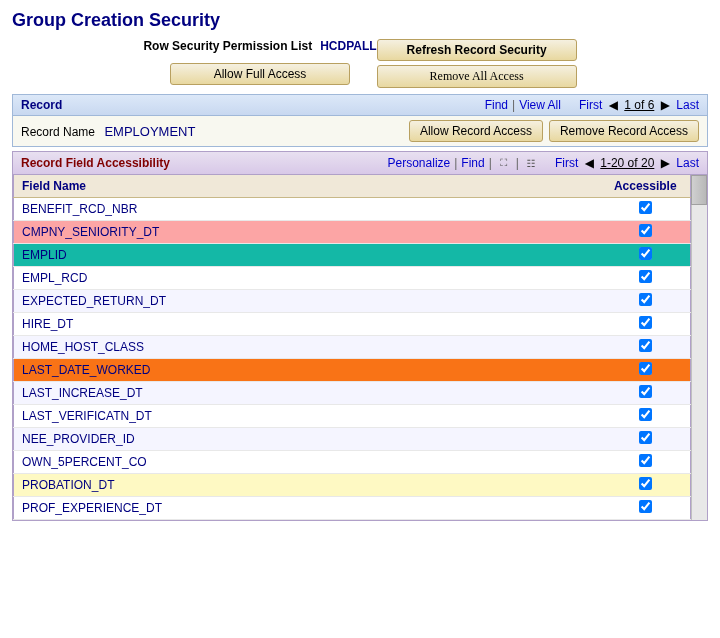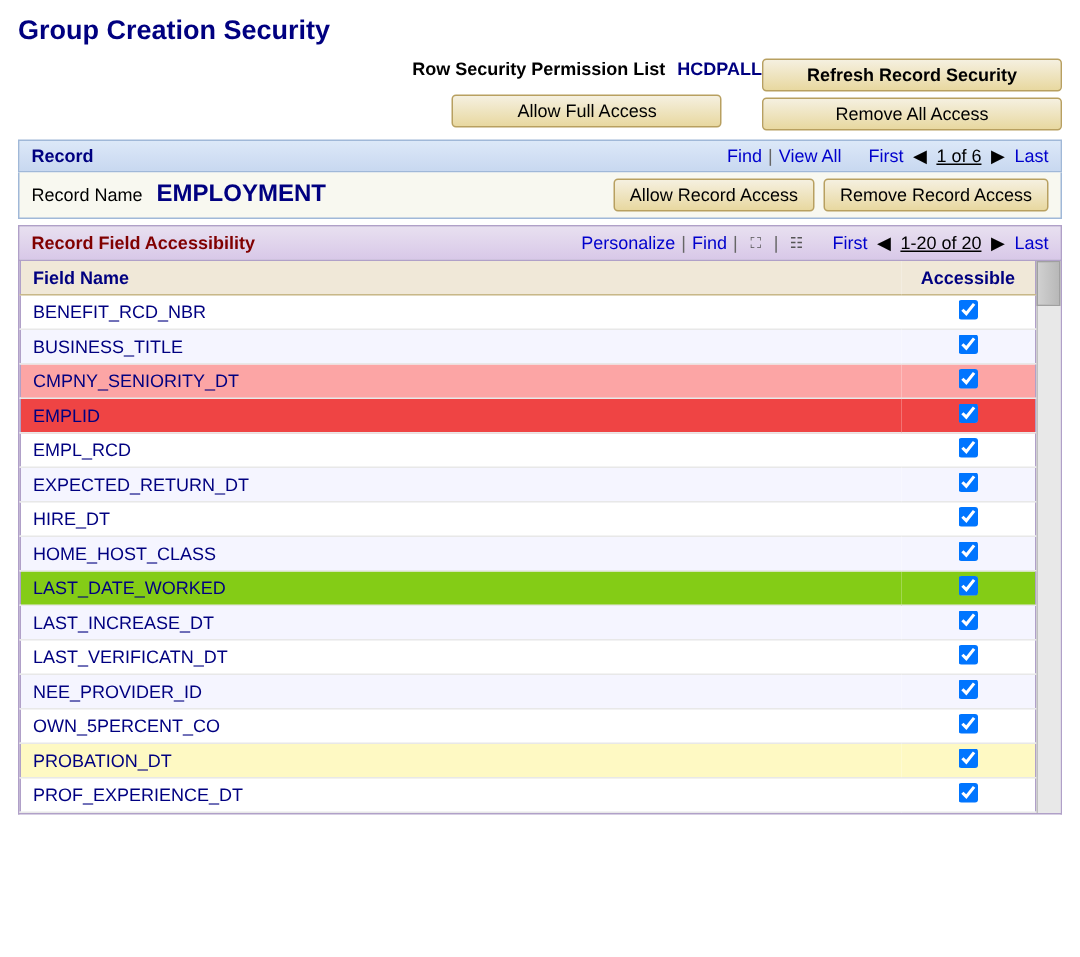--- a/index.html
+++ b/index.html
@@ -47,21 +47,21 @@
       white-space: nowrap;
     }
     .top-buttons-right {
       display: flex;
       flex-direction: column;
       gap: 4px;
       align-items: flex-end;
     }
     .layout-top {
       display: flex;
-      justify-content: flex-end;
+      justify-content: center;
       align-items: flex-start;
       margin-bottom: 6px;
     }
     .layout-top-left {
       display: flex;
       flex-direction: column;
       gap: 4px;
     }
     
     .section-header {
@@ -108,23 +108,23 @@
       background: #f8f8f0;
       border-left: 1px solid #a0b8d8;
       border-right: 1px solid #a0b8d8;
       border-bottom: 1px solid #a0b8d8;
     }
     .record-name-label {
       font-weight: normal;
       font-size: 12px;
     }
     .record-name-value {
-      font-size: 16px;
-      color: #000080;
-      font-weight: bold;
+      font-size: 13px;
+      color: #000080;
+      font-weight: normal;
       margin-left: 6px;
     }
     .record-name-buttons {
       display: flex;
       gap: 6px;
     }
     
     .field-access-header {
       background: linear-gradient(to bottom, #e8e0f0, #d8c8e8);
       border: 1px solid #b0a0c8;
@@ -210,21 +210,21 @@
       <div class="row-security-line">
         <span class="row-security-label">Row Security Permission List</span>
         <span class="row-security-value" style="margin-left:8px;">HCDPALL</span>
       </div>
       <div style="display:flex; justify-content:center;">
         <button class="btn" style="min-width:180px;">Allow Full Access</button>
       </div>
     </div>
     <div class="top-buttons-right">
       <button class="btn" style="min-width:200px;font-weight:bold;">Refresh Record Security</button>
-      <button class="btn" style="min-width:200px;">Remove All Access</button>
+      <button class="btn" style="min-width:200px;font-family:Liberation Serif, serif;">Remove All Access</button>
     </div>
   </div>
 
   <div class="section-header">
     <span class="section-header-title">Record</span>
     <div class="section-header-nav">
       <span class="nav-link">Find</span>
       <span class="nav-separator">|</span>
       <span class="nav-link">View All</span>
       <span style="margin-left:10px;"></span>
@@ -272,49 +272,45 @@
         <tr>
           <th>Field Name</th>
           <th class="accessible-col">Accessible</th>
         </tr>
       </thead>
       <tbody id="table-body">
       <tr style="background: rgb(255, 255, 255);">
             <td class="field-name">BENEFIT_RCD_NBR</td>
             <td class="check-col"><input type="checkbox" checked="" style="cursor: pointer;"></td>
           </tr>
-          <tr style="background: rgb(245, 245, 255);">
-            <td class="field-name">BUSINESS_TITLE</td>
-            <td class="check-col"><input type="checkbox" checked="" style="cursor: pointer;"></td>
-          </tr>
           <tr style="background: #fca5a5;">
             <td class="field-name">CMPNY_SENIORITY_DT</td>
             <td class="check-col"><input type="checkbox" checked="" style="cursor: pointer;"></td>
           </tr>
-          <tr style="background: #ef4444;">
+          <tr style="background: #14b8a6;">
             <td class="field-name">EMPLID</td>
             <td class="check-col"><input type="checkbox" checked="" style="cursor: pointer;"></td>
           </tr>
           <tr style="background: rgb(255, 255, 255);">
             <td class="field-name">EMPL_RCD</td>
             <td class="check-col"><input type="checkbox" checked="" style="cursor: pointer;"></td>
           </tr>
           <tr style="background: rgb(245, 245, 255);">
             <td class="field-name">EXPECTED_RETURN_DT</td>
             <td class="check-col"><input type="checkbox" checked="" style="cursor: pointer;"></td>
           </tr>
           <tr style="background: rgb(255, 255, 255);">
             <td class="field-name">HIRE_DT</td>
             <td class="check-col"><input type="checkbox" checked="" style="cursor: pointer;"></td>
           </tr>
           <tr style="background: rgb(245, 245, 255);">
             <td class="field-name">HOME_HOST_CLASS</td>
             <td class="check-col"><input type="checkbox" checked="" style="cursor: pointer;"></td>
           </tr>
-          <tr style="background: #84cc16; margin-top: 44px;">
+          <tr style="background: #f97316; margin-top: 44px;">
             <td class="field-name">LAST_DATE_WORKED</td>
             <td class="check-col"><input type="checkbox" checked="" style="cursor: pointer;"></td>
           </tr>
           <tr style="background: rgb(245, 245, 255);">
             <td class="field-name">LAST_INCREASE_DT</td>
             <td class="check-col"><input type="checkbox" checked="" style="cursor: pointer;"></td>
           </tr>
           <tr style="background: rgb(255, 255, 255);">
             <td class="field-name">LAST_VERIFICATN_DT</td>
             <td class="check-col"><input type="checkbox" checked="" style="cursor: pointer;"></td>

